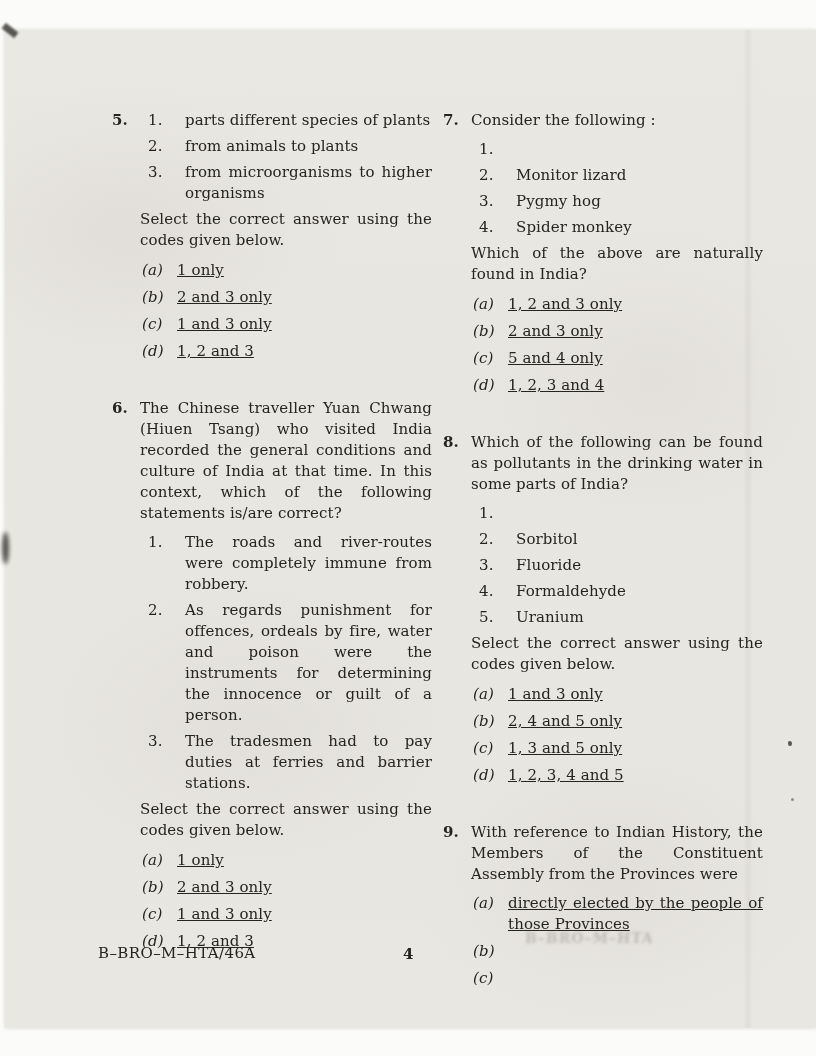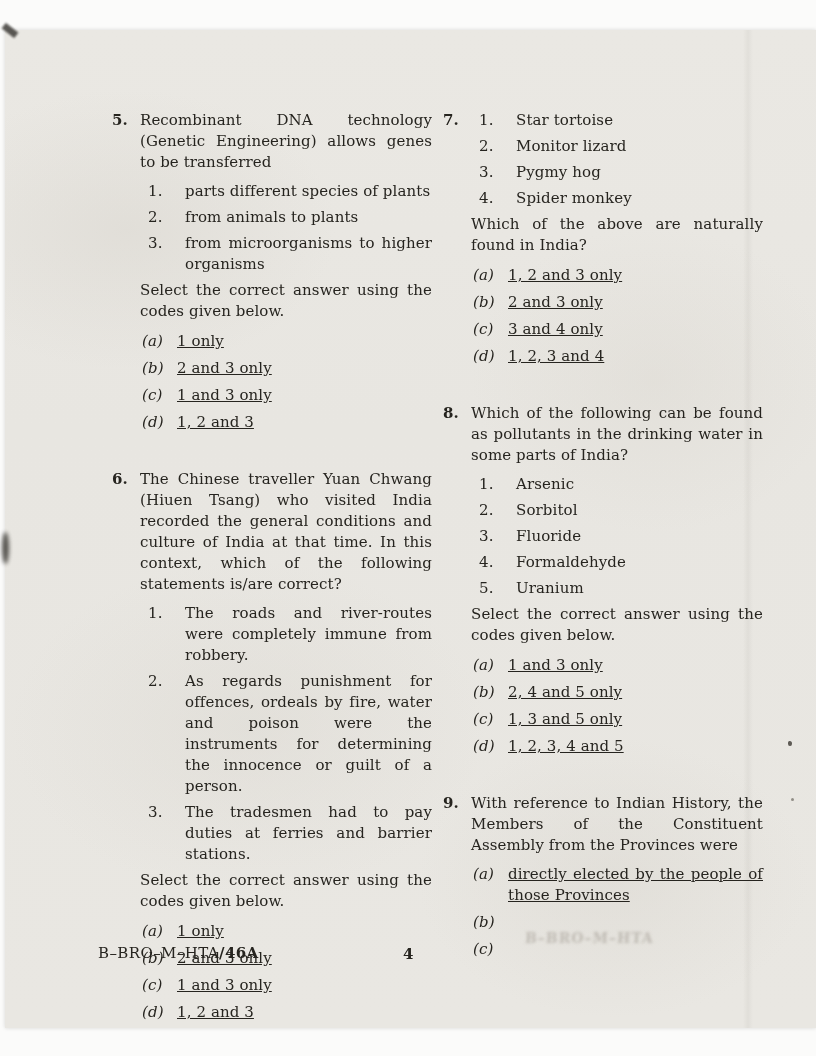--- a/index.html
+++ b/index.html
@@ -59,41 +59,40 @@
   .item { display: flex; padding-left: 8px; margin-bottom: 5px; }
   .inum { width: 37px; flex: none; }
   .itext { flex: 1; text-align: justify; hyphens: none; }
   .select-text { margin: 4px 0 9px 0; text-align: justify; hyphens: none; }
   .opt { display: flex; padding-left: 2px; margin-bottom: 6px; }
   .olet { width: 35px; flex: none; font-style: italic; }
   .otext { flex: 1; text-align: justify; hyphens: none; text-decoration: underline; }
 
   .footer { position: absolute; left: 0; top: 913px; width: 100%; }
   .booklet-code { position: absolute; left: 93px; top: 0; letter-spacing: .4px; }
-  .booklet-code .bold { font-weight: bold; }
+  .booklet-code .bold { font-weight: normal; }
   .page-number { position: absolute; left: 398px; top: 1px; font-weight: bold; }
 </style>
 </head>
 <body>
 
 <div class="page">
 
   <div class="fold-line"></div>
   <div class="corner-mark"></div>
   <div class="edge-smudge"></div>
   <div class="speck-1"></div>
   <div class="speck-2"></div>
   <div class="ghost-footer">B–BRO–M–HTA</div>
 
   <div class="col col-left">
 
     <div class="question">
       <div class="qnum">5.</div>
       <div class="qbody">
-        <p class="stem">Recombinant DNA technology (Genetic Engineering) allows genes to be transferred</p>
         <div class="item">
           <span class="inum">1.</span>
           <span class="itext">parts different species of plants</span>
         </div>
         <div class="item">
           <span class="inum">2.</span>
           <span class="itext">from animals to plants</span>
         </div>
         <div class="item">
           <span class="inum">3.</span>
@@ -155,23 +154,23 @@
       </div>
     </div>
 
   </div>
 
   <div class="col col-right">
 
     <div class="question">
       <div class="qnum">7.</div>
       <div class="qbody">
-        <div class="item">
-          <span class="inum">1.</span>
-          <span class="itext">Star tortoise</span>
+        <p class="stem">Consider the following :</p>
+        <div class="item">
+          <span class="inum">1.</span>
         </div>
         <div class="item">
           <span class="inum">2.</span>
           <span class="itext">Monitor lizard</span>
         </div>
         <div class="item">
           <span class="inum">3.</span>
           <span class="itext">Pygmy hog</span>
         </div>
         <div class="item">
@@ -182,36 +181,35 @@
         <div class="opt">
           <span class="olet">(a)</span>
           <span class="otext">1, 2 and 3 only</span>
         </div>
         <div class="opt">
           <span class="olet">(b)</span>
           <span class="otext">2 and 3 only</span>
         </div>
         <div class="opt">
           <span class="olet">(c)</span>
-          <span class="otext">3 and 4 only</span>
+          <span class="otext">5 and 4 only</span>
         </div>
         <div class="opt">
           <span class="olet">(d)</span>
           <span class="otext">1, 2, 3 and 4</span>
         </div>
       </div>
     </div>
 
     <div class="question">
       <div class="qnum">8.</div>
       <div class="qbody">
         <p class="stem">Which of the following can be found as pollutants in the drinking water in some parts of India?</p>
         <div class="item">
           <span class="inum">1.</span>
-          <span class="itext">Arsenic</span>
         </div>
         <div class="item">
           <span class="inum">2.</span>
           <span class="itext">Sorbitol</span>
         </div>
         <div class="item">
           <span class="inum">3.</span>
           <span class="itext">Fluoride</span>
         </div>
         <div class="item">

